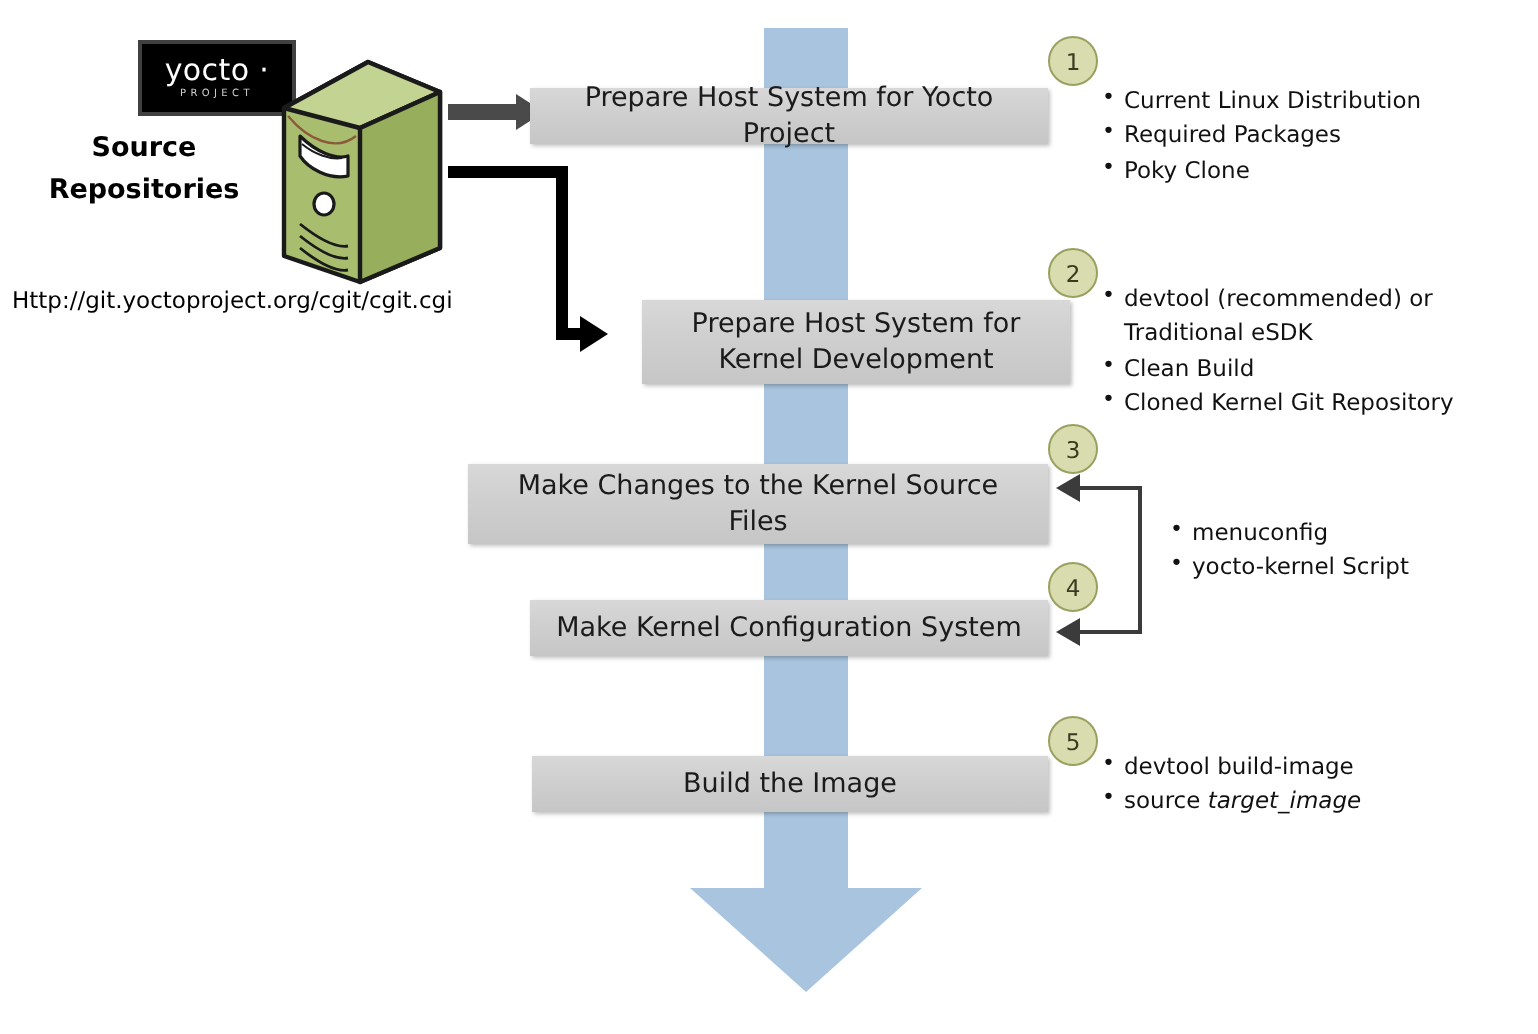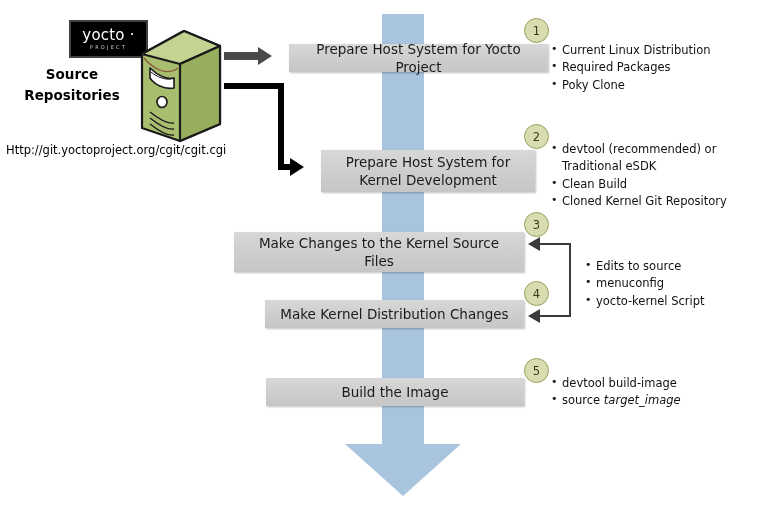--- a/index.html
+++ b/index.html
@@ -216,27 +216,27 @@
   </svg>
 
   <div class="ln-gray" style="left:224px; top:52px; width:36px; height:8px;"></div>
   <div class="arrow-right-gray" style="left:258px; top:47px;"></div>
 
   <div class="ln" style="left:224px; top:83px; width:60px; height:6px;"></div>
   <div class="ln" style="left:278px; top:83px; width:6px; height:87px;"></div>
   <div class="ln" style="left:278px; top:164px; width:16px; height:6px;"></div>
   <div class="arrow-right-black" style="left:290px; top:158px;"></div>
 
-  <div class="pbox" style="left:265px; top:44px; width:259px; height:28px;margin-left:24px;">Prepare Host System for Yocto Project</div>
+  <div class="pbox" style="left:265px; top:44px; width:259px; height:28px;">Prepare Host System for Yocto Project</div>
 
   <div class="pbox" style="left:281px; top:150px; width:214px; height:42px;margin-left:40px;">Prepare Host System for Kernel Development</div>
 
   <div class="pbox" style="left:234px; top:232px; width:290px; height:40px;">Make Changes to the Kernel Source Files</div>
 
-  <div class="pbox" style="left:265px; top:300px; width:259px; height:28px;">Make Kernel Distribution Changes</div>
+  <div class="pbox" style="left:265px; top:300px; width:259px; height:28px;">Make Kernel Configuration System</div>
 
   <div class="pbox" style="left:266px; top:378px; width:258px; height:28px;">Build the Image</div>
 
   <div class="ln-thin" style="left:569px; top:243px; width:2px; height:74px;"></div>
   <div class="ln-thin" style="left:540px; top:243px; width:31px; height:2px;"></div>
   <div class="ln-thin" style="left:540px; top:315px; width:31px; height:2px;"></div>
   <div class="arrow-left-dark" style="left:528px; top:237px;"></div>
   <div class="arrow-left-dark" style="left:528px; top:309px;"></div>
 
   <div class="step-circle" style="left:524px; top:18px;">1</div>
@@ -256,21 +256,20 @@
   <div class="bullets" style="left:551px; top:141px; width:176px;">
     <ul>
       <li class="wrap">devtool (recommended) or Traditional eSDK</li>
       <li>Clean Build</li>
       <li>Cloned Kernel Git Repository</li>
     </ul>
   </div>
 
   <div class="bullets" style="left:585px; top:258px;">
     <ul>
-      <li>Edits to source</li>
       <li>menuconfig</li>
       <li>yocto-kernel Script</li>
     </ul>
   </div>
 
   <div class="bullets" style="left:551px; top:375px;">
     <ul>
       <li>devtool build-image</li>
       <li><span>source </span><span class="ital">target_image</span></li>
     </ul>

